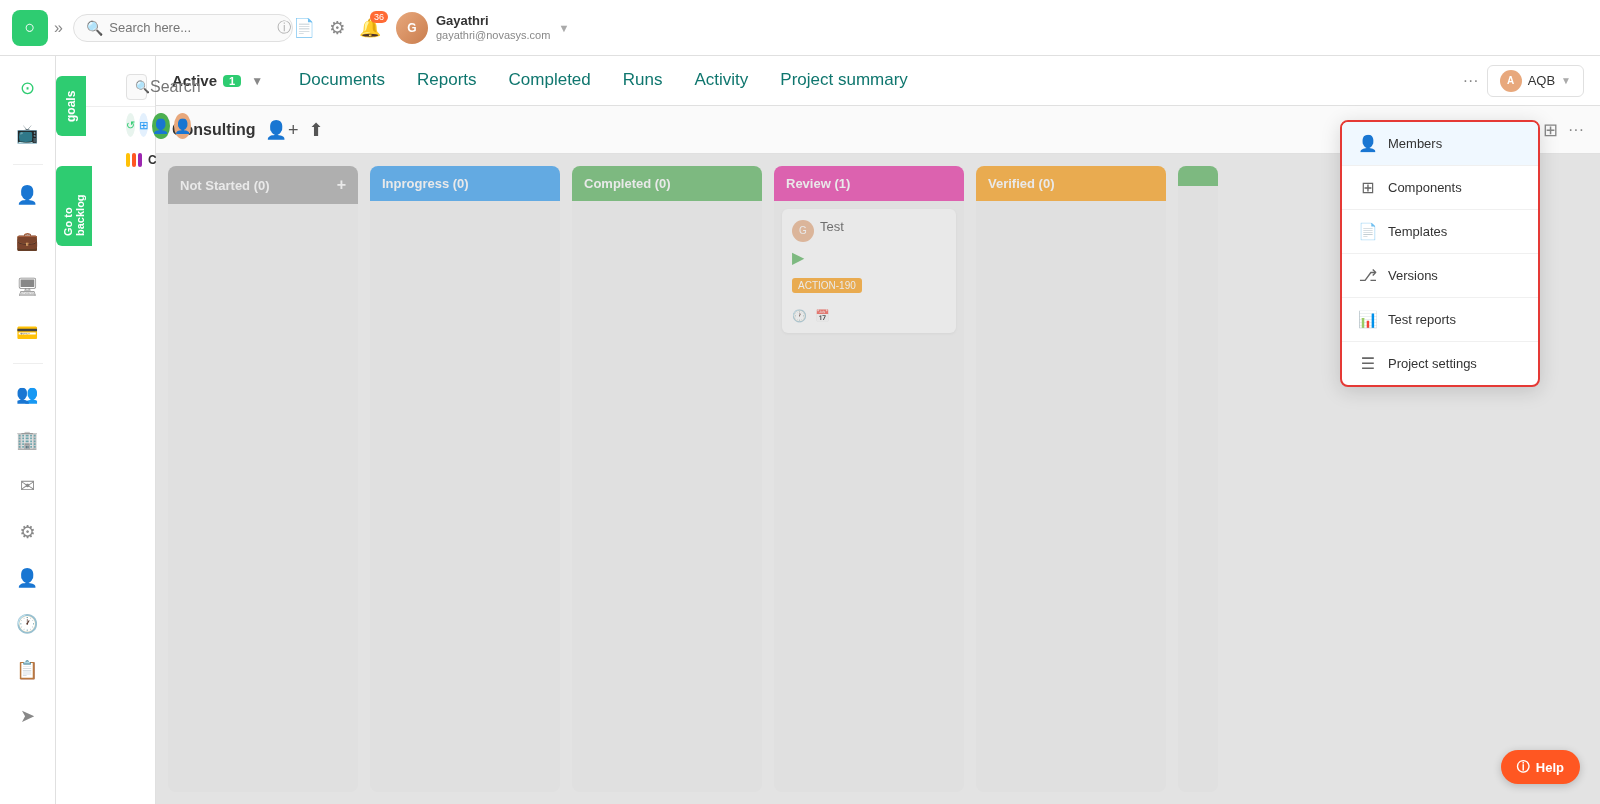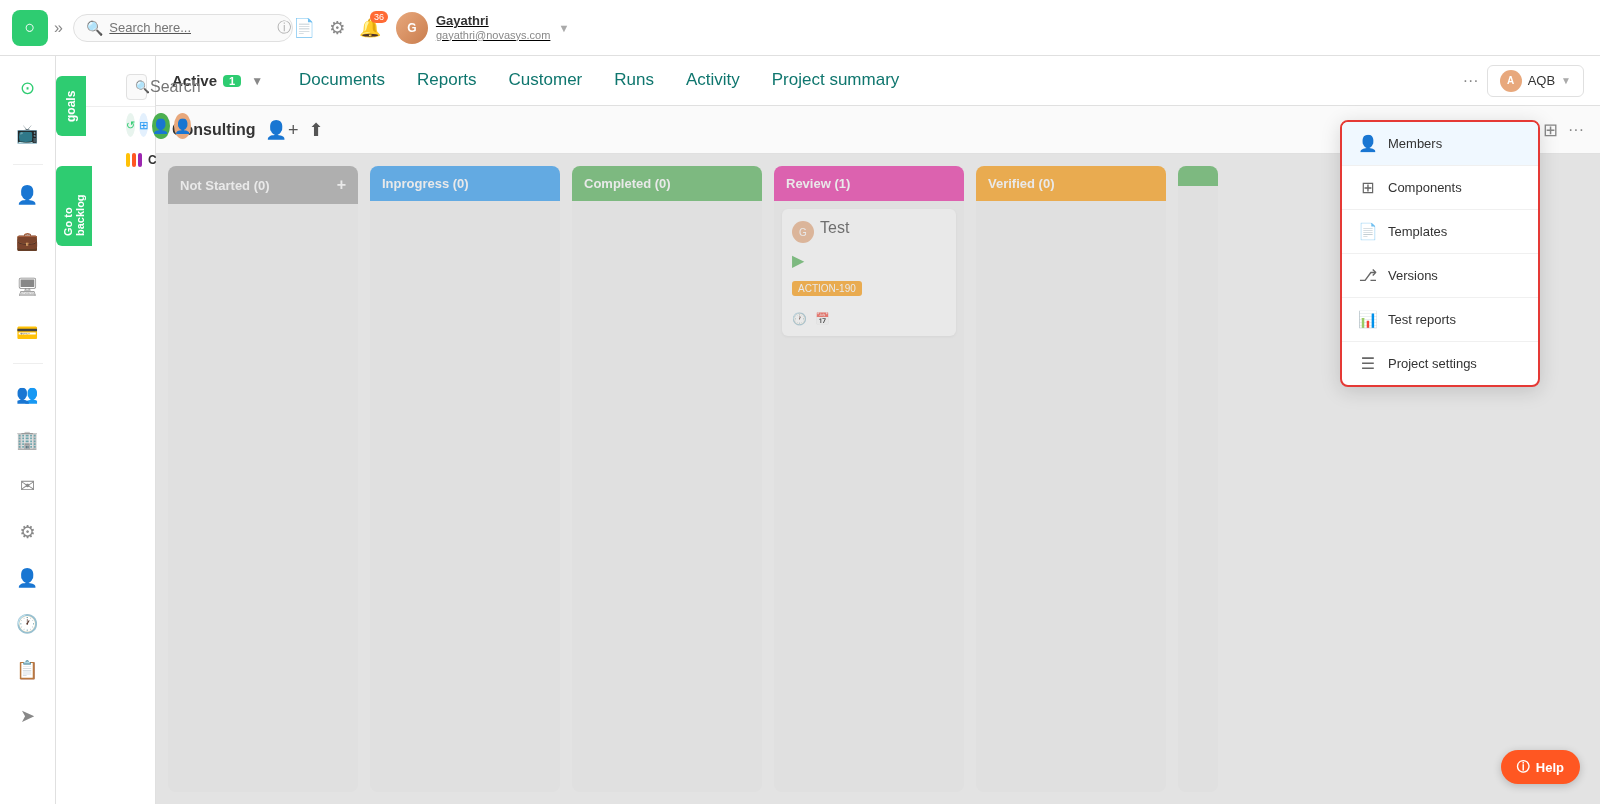--- a/index.html
+++ b/index.html
@@ -32,21 +32,21 @@
       display: flex; align-items: center;
       margin-left: 10px;
       border: 1px solid #e0e0e0;
       border-radius: 20px;
       padding: 4px 12px;
       width: 220px;
       background: #fafafa;
     }
     .navbar-search input {
       border: none; background: none; outline: none;
-      font-size: 13px; color: #555; width: 160px; text-decoration: underline;
+      font-size: 13px; color: #555; width: 160px;
     }
     .navbar-search-icon { color: #aaa; font-size: 14px; margin-right: 6px; }
     .navbar-info-icon { margin-left: 8px; color: #aaa; font-size: 14px; cursor: pointer; }
     .navbar-center { flex: 1; display: flex; align-items: center; justify-content: center; gap: 24px; }
     .navbar-center-btn {
       padding: 6px 18px;
       border-radius: 20px;
       border: none;
       font-size: 13px;
       cursor: pointer;
@@ -63,21 +63,21 @@
       background: #ff6b35; color: white; font-size: 9px;
       border-radius: 10px; padding: 1px 4px; min-width: 16px; text-align: center;
     }
     .navbar-user { display: flex; align-items: center; gap: 8px; cursor: pointer; }
     .navbar-avatar {
       width: 32px; height: 32px; border-radius: 50%;
       background: linear-gradient(135deg, #e8a87c, #c97d4e);
       display: flex; align-items: center; justify-content: center;
       color: white; font-size: 12px; font-weight: bold;
     }
-    .navbar-user-info { line-height: 1.2; text-decoration: underline; }
+    .navbar-user-info { line-height: 1.2; }
     .navbar-user-name { font-size: 13px; font-weight: 600; color: #333; }
     .navbar-user-email { font-size: 11px; color: #888; }
 
     
     .main-layout { display: flex; height: calc(100vh - 56px); }
 
     
     .left-sidebar {
       width: 56px;
       background: #fff;
@@ -194,21 +194,21 @@
     .col-header.col6 { background: #4caf50; }
 
     
     .board-card {
       background: white;
       border-radius: 6px;
       padding: 10px;
       margin-bottom: 8px;
       box-shadow: 0 1px 3px rgba(0,0,0,0.08);
     }
-    .card-title { font-size: 16px; color: #333; margin-bottom: 8px; }
+    .card-title { font-size: 13px; color: #333; margin-bottom: 8px; }
     .card-play-btn { color: #4caf50; font-size: 16px; cursor: pointer; margin-bottom: 8px; }
     .card-tag {
       display: inline-block;
       background: #ff9800; color: white;
       font-size: 10px; padding: 2px 6px;
       border-radius: 3px; margin-bottom: 16px;
     }
     .card-footer { display: flex; align-items: center; gap: 8px; color: #aaa; font-size: 12px; }
 
     
@@ -410,21 +410,21 @@
 
     <div class="top-bar">
       <div class="active-badge">
         <span>Active</span>
         <span class="active-count">1</span>
         <span class="dropdown-arrow">▼</span>
       </div>
       <div class="top-nav-tabs">
         <div class="top-nav-tab">Documents</div>
         <div class="top-nav-tab">Reports</div>
-        <div class="top-nav-tab">Customer</div>
+        <div class="top-nav-tab">Completed</div>
         <div class="top-nav-tab">Runs</div>
         <div class="top-nav-tab">Activity</div>
         <div class="top-nav-tab">Project summary</div>
       </div>
       <div class="top-nav-spacer"></div>
       <div class="top-bar-right">
         <span class="dot-menu">···</span>
         <div class="aqb-btn">
           <div class="aqb-avatar">A</div>
           <span>AQB</span>

